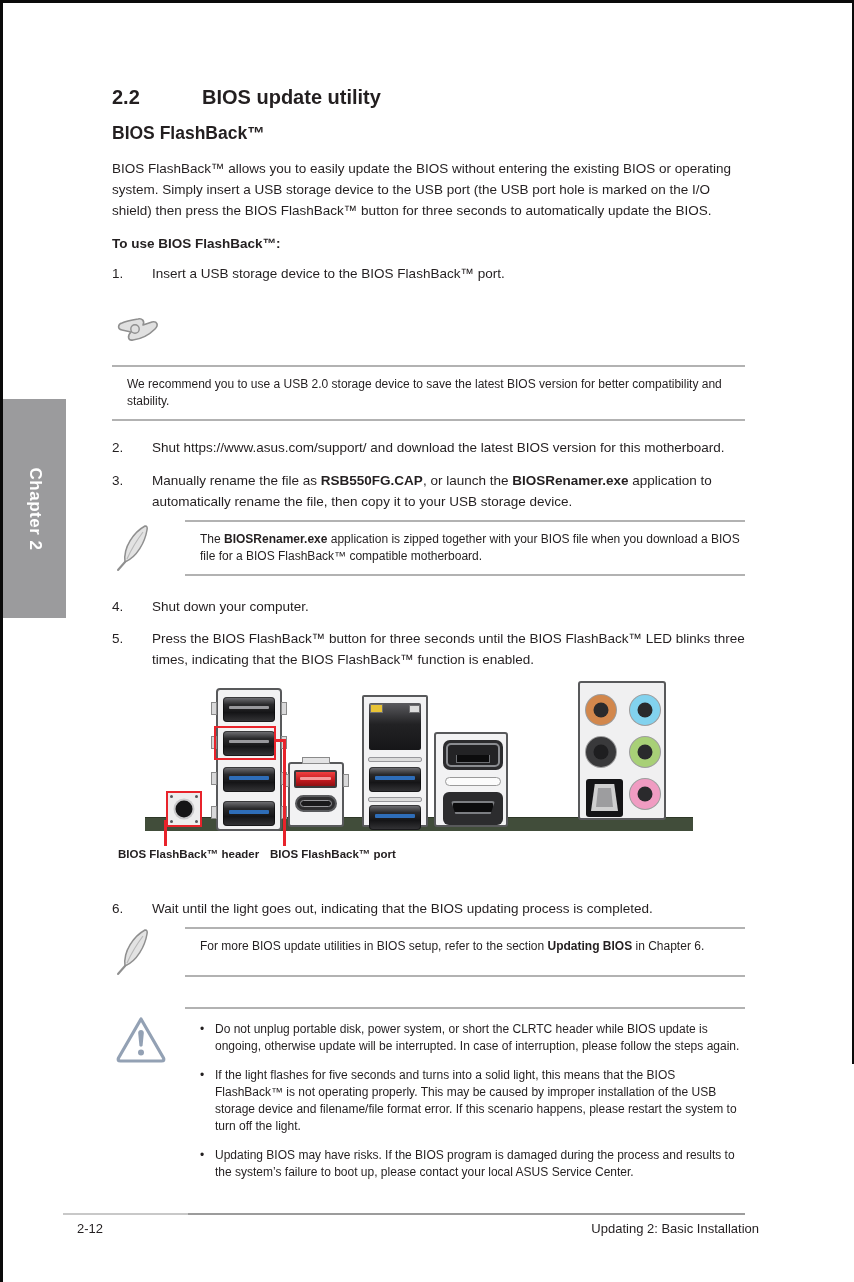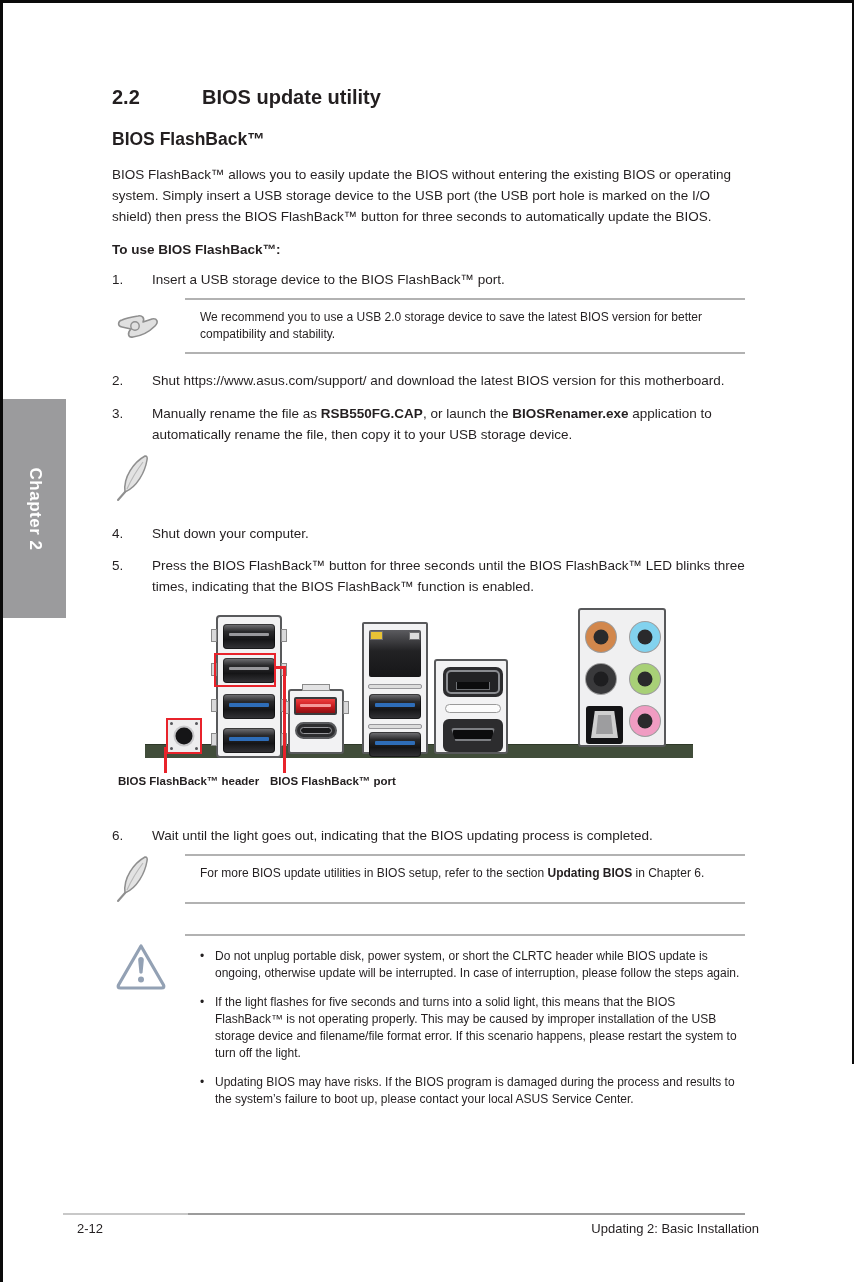--- a/index.html
+++ b/index.html
@@ -16,39 +16,39 @@
   .chapter-tab{position:absolute;left:3px;top:399px;width:63px;height:219px;background:#9b9b9d;}
   .chapter-tab span{
     position:absolute;top:50%;left:50%;transform:translate(-50%,-50%) rotate(90deg);
     white-space:nowrap;color:#fff;font-weight:bold;font-size:17px;letter-spacing:.5px;
   }
 
   .content{margin-left:112px;width:633px;}
 
   h1.title{margin:0;padding-top:86px;font-size:20px;font-weight:bold;display:flex;}
   h1.title .num{width:90px;flex:0 0 90px;}
-  h2.subtitle{margin:20px 0 0;font-size:17.5px;font-weight:bold;}
+  h2.subtitle{margin:14px 0 0;font-size:17.5px;font-weight:bold;}
   p.intro{margin:14px 0 0;font-size:13.5px;line-height:21px;}
   h3.proc{margin:15px 0 0;font-size:13.5px;font-weight:bold;}
 
   .step{display:flex;font-size:13.5px;line-height:21px;}
   .step .step-num{width:40px;flex:0 0 40px;}
   .step .step-text{flex:1;}
   #step1{margin-top:12px;}
   #step2{margin-top:16px;}
   #step3{margin-top:12px;}
   #step4{margin-top:20px;}
   #step5{margin-top:11px;}
   #step6{margin-top:28px;}
 
   .b{font-weight:bold;}
   .link{cursor:pointer;}
 
   .note{display:flex;}
-  #note1{margin-top:8px;}
+  #note1{margin-top:8px;flex-direction:column;}
   #note2{margin-top:8px;}
   #note3{margin-top:8px;}
   #cautionbox{margin-top:30px;}
   .note-icon{flex:0 0 73px;width:73px;display:flex;align-items:center;justify-content:flex-start;padding-left:2px;box-sizing:border-box;}
   .note-icon.warn{align-items:flex-start;padding-top:8px;}
   .note-body{
     flex:1;border-top:2px solid #b2b2b2;border-bottom:2px solid #b2b2b2;
     padding:9px 0 9px 15px;font-size:12px;line-height:17px;
   }
   .note-body.no-bottom{border-bottom:none;padding:12px 0 14px 15px;}
@@ -174,20 +174,21 @@
   </div>
 
   <div class="note" id="note2">
     <div class="note-icon">
       <svg width="40" height="50" viewBox="0 0 40 50">
         <path d="M31 3 C20 9 9 24 11 39 C23 34 31 19 33 7 C33.6 4.6 33 2.8 31 3 Z" fill="#e3e3e3" stroke="#8f8f8f" stroke-width="1.5"></path>
         <path d="M11 39 L4 47" stroke="#8f8f8f" stroke-width="2" stroke-linecap="round"></path>
         <path d="M29 9 C23 17 17 27 13 36" stroke="#b9b9b9" stroke-width="1.2" fill="none"></path>
       </svg>
     </div>
+    <div class="note-body"><span>The </span><span class="b">BIOSRenamer.exe</span><span> application is zipped together with your BIOS file when you download a BIOS file for a BIOS FlashBack™ compatible motherboard.</span></div>
   </div>
 
   <div class="step" id="step4">
     <span class="step-num">4.</span>
     <span class="step-text"><span>Shut down your computer.</span></span>
   </div>
 
   <div class="step" id="step5">
     <span class="step-num">5.</span>
     <span class="step-text"><span>Press the BIOS FlashBack™ button for three seconds until the BIOS FlashBack™ LED blinks three times, indicating that the BIOS FlashBack™ function is enabled.</span></span>

